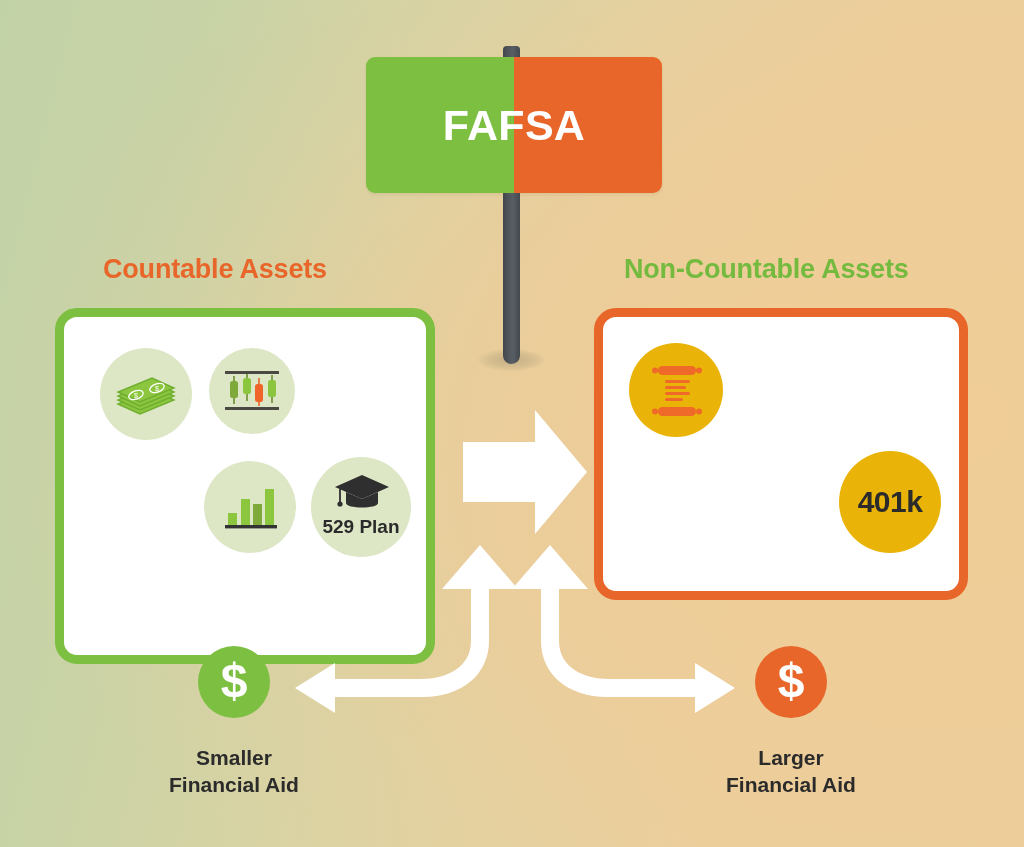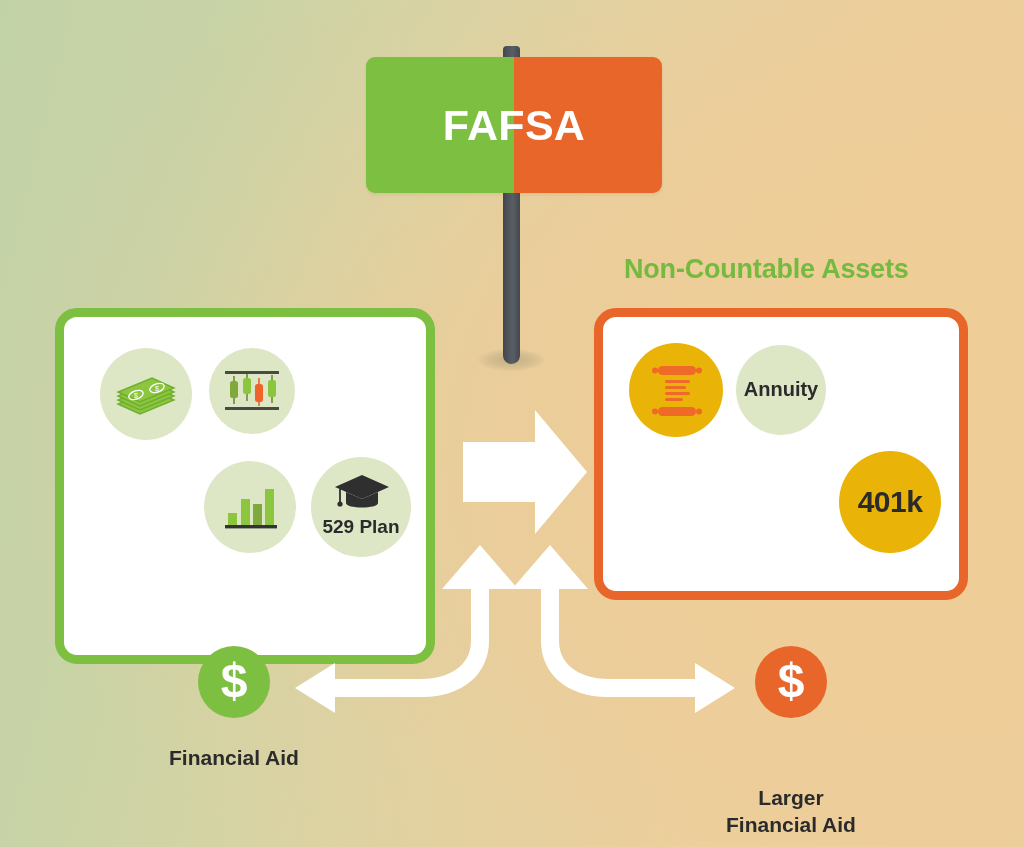--- a/index.html
+++ b/index.html
@@ -132,38 +132,39 @@
   .coin.smaller { left: 198px; top: 646px; background: #7cbf41; }
   .coin.larger  { left: 755px; top: 646px; background: #e8662a; }
   .coin span { transform: translateY(-1px); }
 
   .outcome-label {
     position: absolute;
     color: #2b2b2b; font-weight: bold; font-size: 21px;
     line-height: 1.28; text-align: center; white-space: nowrap;
   }
   .outcome-label.smaller { left: 134px; top: 745px; width: 200px; }
-  .outcome-label.larger  { left: 691px; top: 785px; width: 200px; }
+  .outcome-label.larger  { left: 691px; top: 745px; width: 200px; }
 </style>
 </head>
 <body>
 
 <div id="stage">
 
   <div class="pole-shadow"></div>
   <div class="pole"></div>
 
   <div class="sign">
     <div class="sign-left"></div>
     <div class="sign-right"></div>
   </div>
   <div class="sign-text">
     <div>FAFSA</div>
   </div>
 
+  <div class="heading left">Countable Assets</div>
   <div class="heading right">Non-Countable Assets</div>
 
   <div class="panel left">
 
     <div class="bubble green b-cash">
       <svg class="icon-svg" width="64" height="48" viewBox="0 0 64 48">
         <g fill="#8cc63f" stroke="#6fae2f" stroke-width="1.4">
           <path d="M4 34 L26 44 L60 30 L38 20 Z"></path>
           <path d="M4 30 L26 40 L60 26 L38 16 Z"></path>
           <path d="M4 26 L26 36 L60 22 L38 12 Z"></path>
@@ -228,23 +229,20 @@
         <circle cx="49" cy="49.5" r="3" fill="#ef6a28"></circle>
         <g fill="#ef6a28">
           <rect x="15" y="18" width="25" height="3" rx="1.5"></rect>
           <rect x="15" y="24" width="21" height="3" rx="1.5"></rect>
           <rect x="15" y="30" width="25" height="3" rx="1.5"></rect>
           <rect x="15" y="36" width="18" height="3" rx="1.5"></rect>
         </g>
       </svg>
     </div>
 
-    <div class="bubble green b-annuity">
-      <span class="bubble-label">Annuity</span>
-    </div>
 
 
     <div class="bubble peach b-401k">
       <span class="bubble-label">401k</span>
     </div>
   </div>
 
   <svg class="center-arrow" width="128" height="136" viewBox="0 0 128 136">
     <path d="M2 38 L74 38 L74 6 L126 68 L74 130 L74 98 L2 98 Z" fill="#ffffff"></path>
   </svg>
@@ -281,20 +279,21 @@
                L266 30
                Z"></path>
       <path d="M275 0 L313 44 L237 44 Z"></path>
     </g>
   </svg>
 
   <div class="coin smaller">
     <span>$</span>
   </div>
   <div class="outcome-label smaller">
+    <div>Smaller</div>
     <div>Financial Aid</div>
   </div>
 
   <div class="coin larger">
     <span>$</span>
   </div>
   <div class="outcome-label larger">
     <div>Larger</div>
     <div>Financial Aid</div>
   </div>

